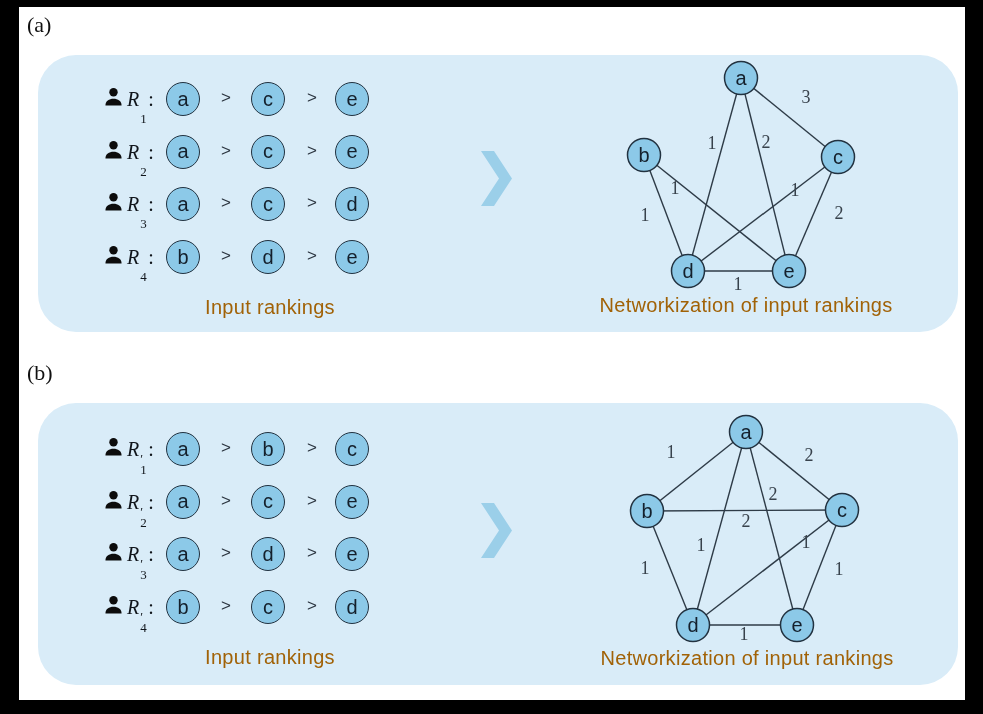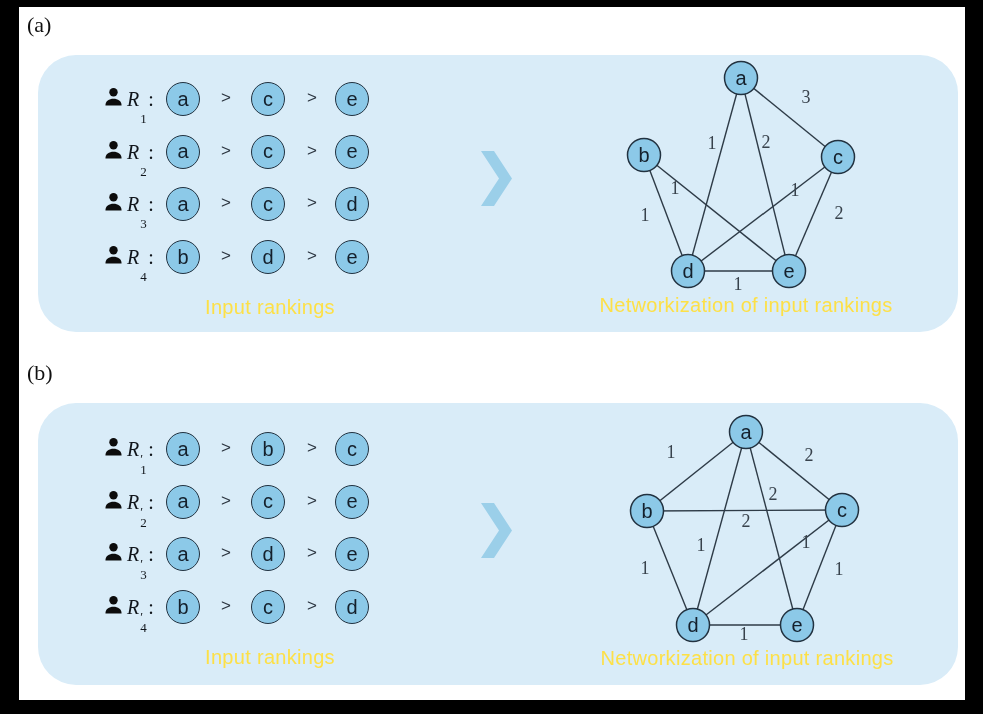--- a/index.html
+++ b/index.html
@@ -42,21 +42,21 @@
     background:#8cc9e8;border:1.5px solid #223240;box-sizing:border-box;
     display:flex;align-items:center;justify-content:center;
     font-size:20px;color:#14202c;
   }
   .sep{
     position:absolute;z-index:3;width:20px;text-align:center;
     font-size:17px;color:#2c3540;
   }
   .caption{
     position:absolute;z-index:3;transform:translate(-50%,-50%);
-    font-size:20px;color:#fde047;white-space:nowrap;letter-spacing:0.3px;text-align:right;
+    font-size:20px;color:#a16207;white-space:nowrap;letter-spacing:0.3px;text-align:right;
   }
   #cap-input-a{left:270px;top:307px;}
   #cap-net-a{left:746px;top:305px;}
   #cap-input-b{left:270px;top:657px;}
   #cap-net-b{left:747px;top:658px;}
 </style>
 </head>
 <body style="background: rgb(0, 0, 0);">
 
 <div id="whitebg" style="background: rgb(255, 255, 255);"></div>

